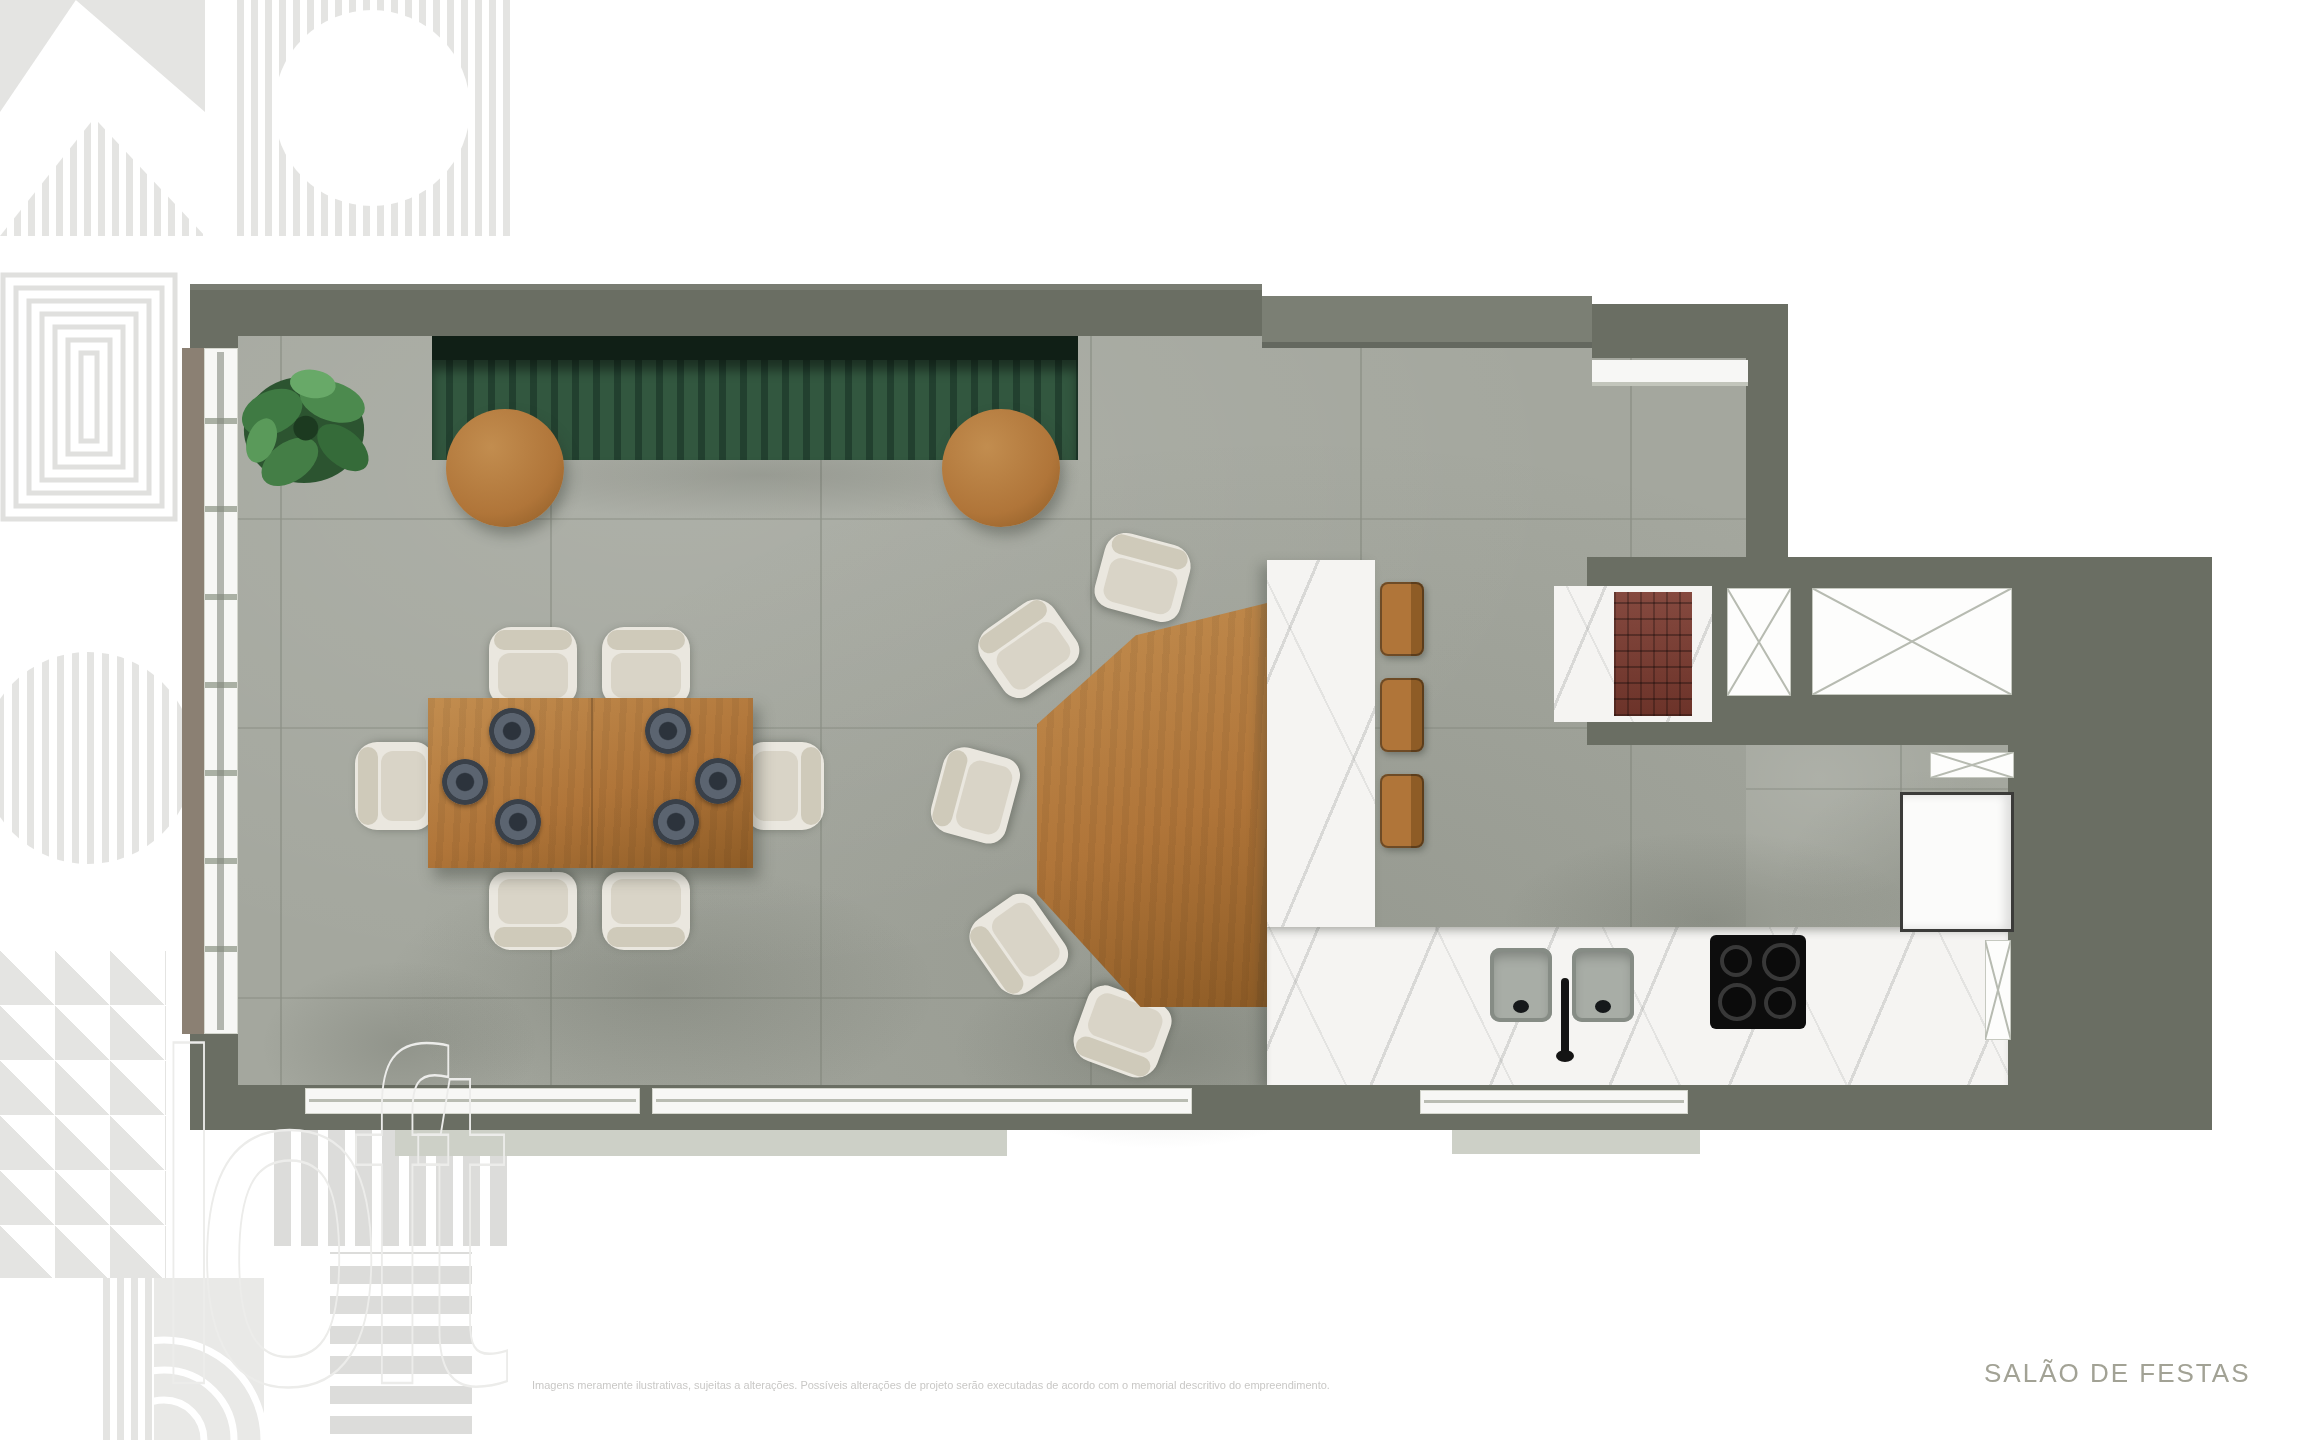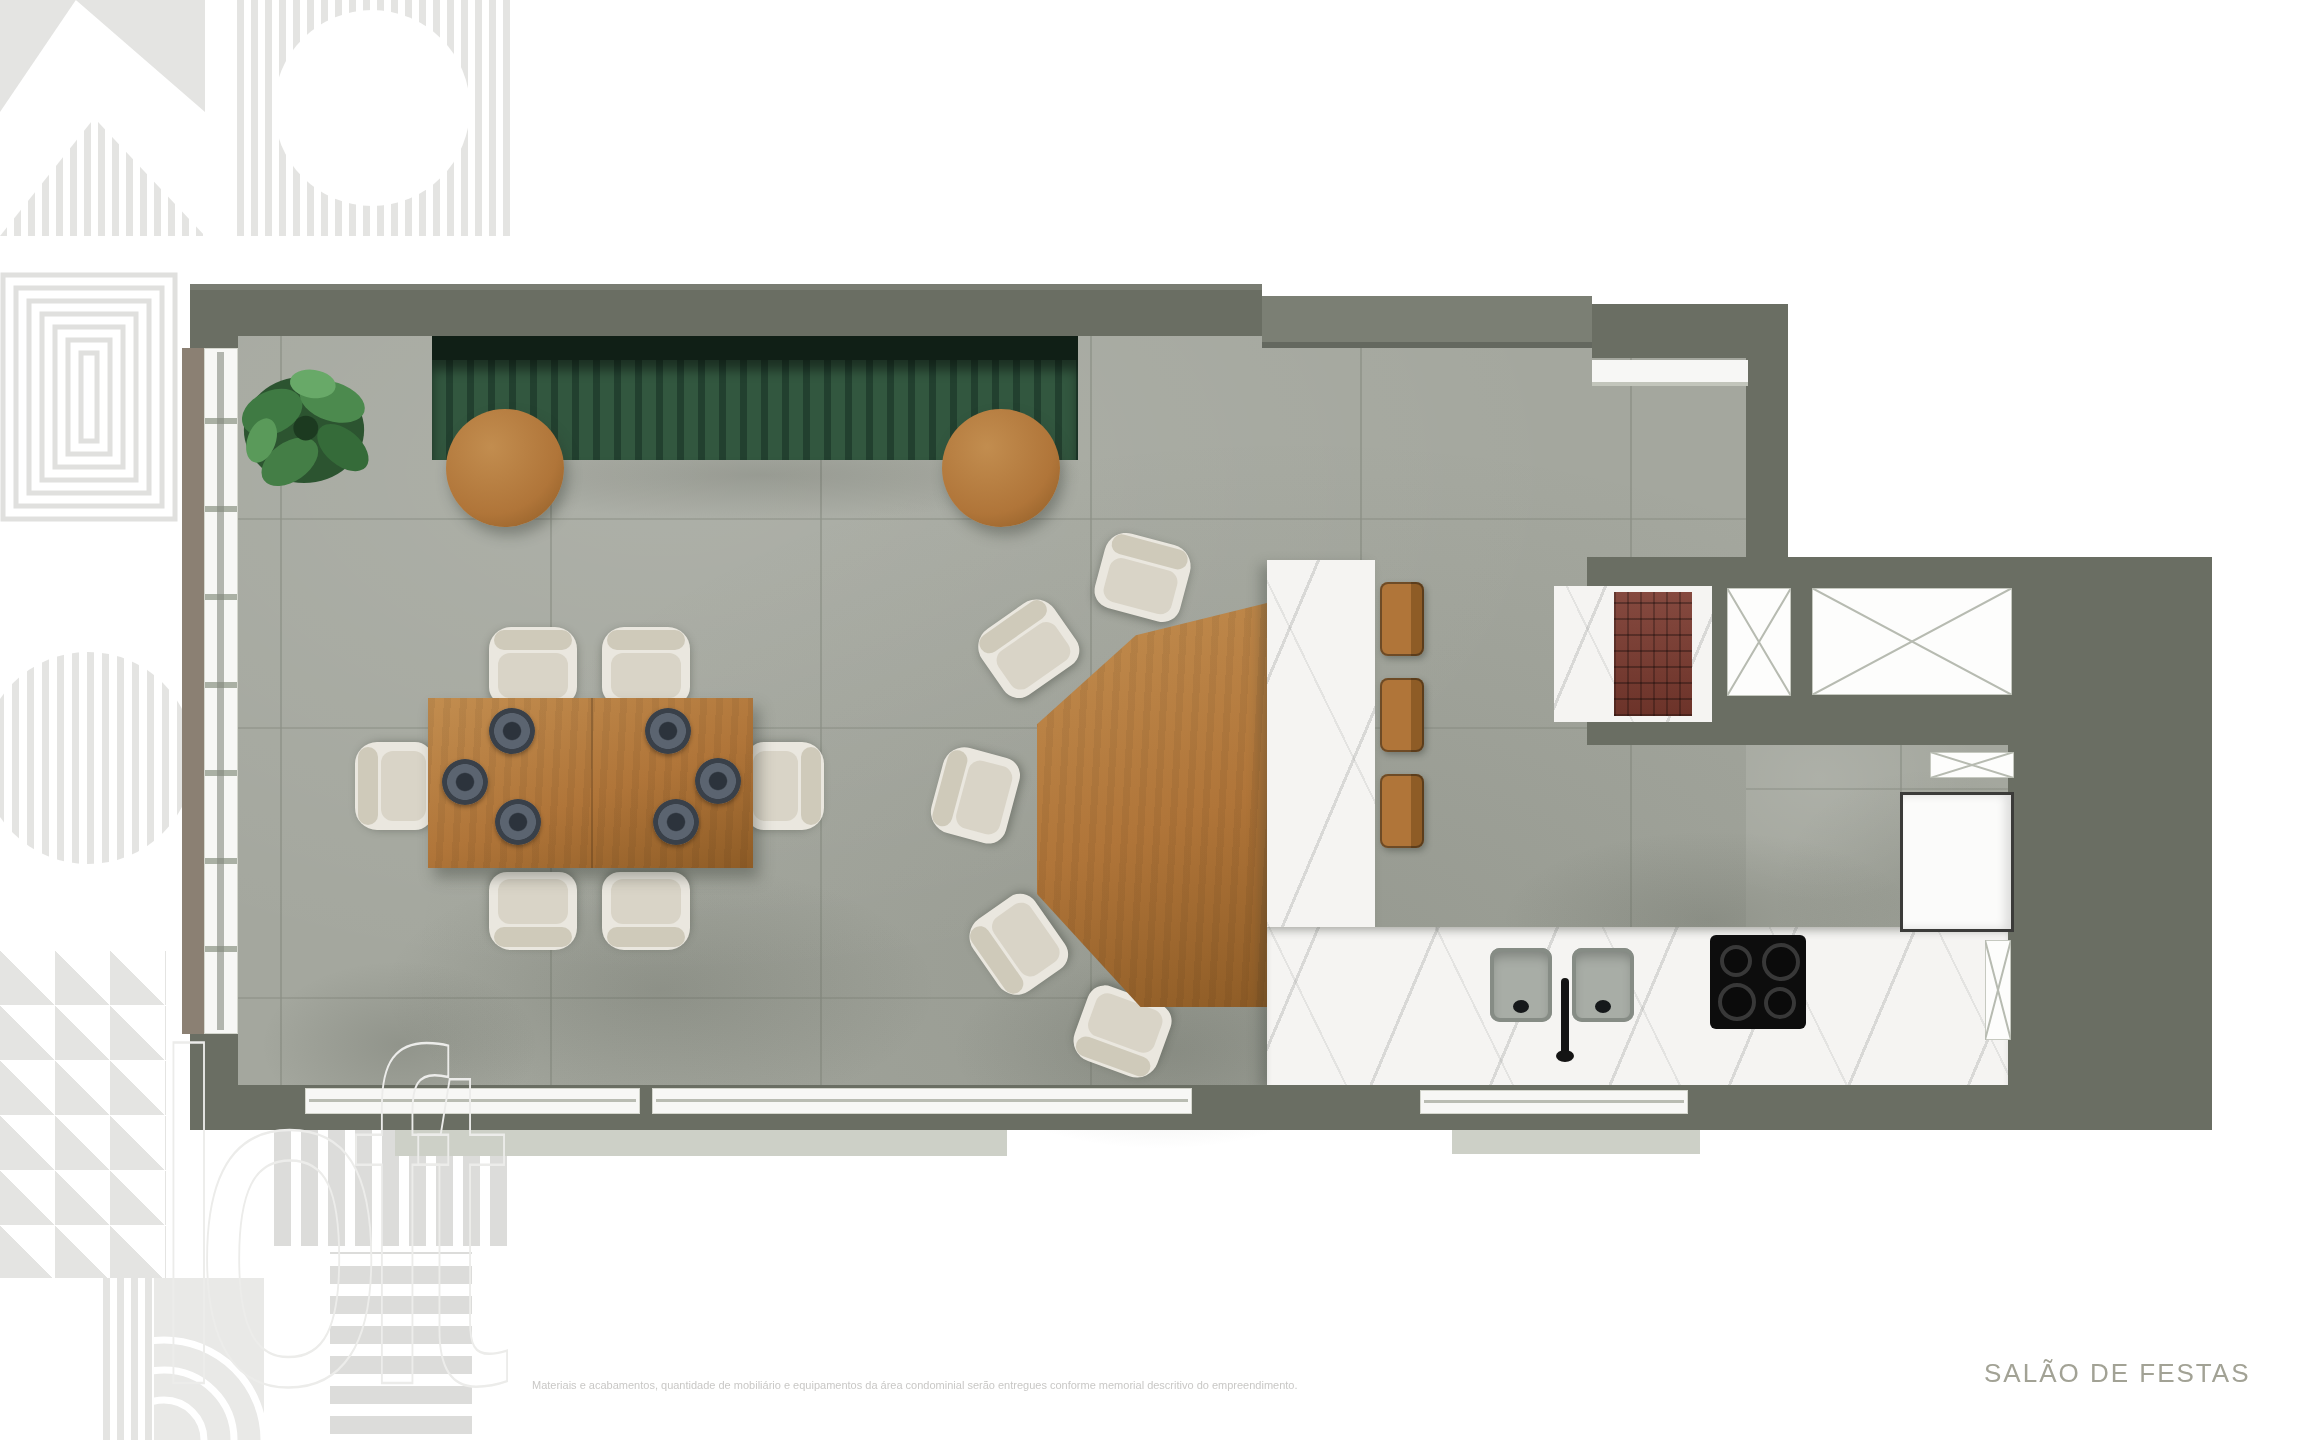--- a/index.html
+++ b/index.html
@@ -281,16 +281,16 @@
   <div class="abs winframe" style="left:1420px;top:1090px;width:268px;height:24px;">
     <div class="abs" style="left:4px;top:10px;width:260px;height:3px;background:#b9bcb2;"></div>
   </div>
   <div class="abs" style="left:395px;top:1130px;width:612px;height:26px;background:#cdd0c7;"></div>
   <div class="abs" style="left:1452px;top:1130px;width:248px;height:24px;background:#cdd0c7;"></div>
 </div>
 
 <div id="watermark" class="abs" style="left:150px;top:1005px;">loft</div>
 
 <div class="abs caption" style="left:532px;top:1378px;width:1000px;">
-  <div>Materiais e acabamentos, quantidade de mobiliário e equipamentos da área condominial serão entregues conforme memorial descritivo do empreendimento.</div>
+  <div>Imagens meramente ilustrativas, sujeitas a alterações. Possíveis alterações de projeto serão executadas de acordo com o memorial descritivo do empreendimento.</div>
 </div>
 
 <div id="room-label" class="abs" style="left:1984px;top:1358px;">SALÃO DE FESTAS</div>
 
 </body></html>

